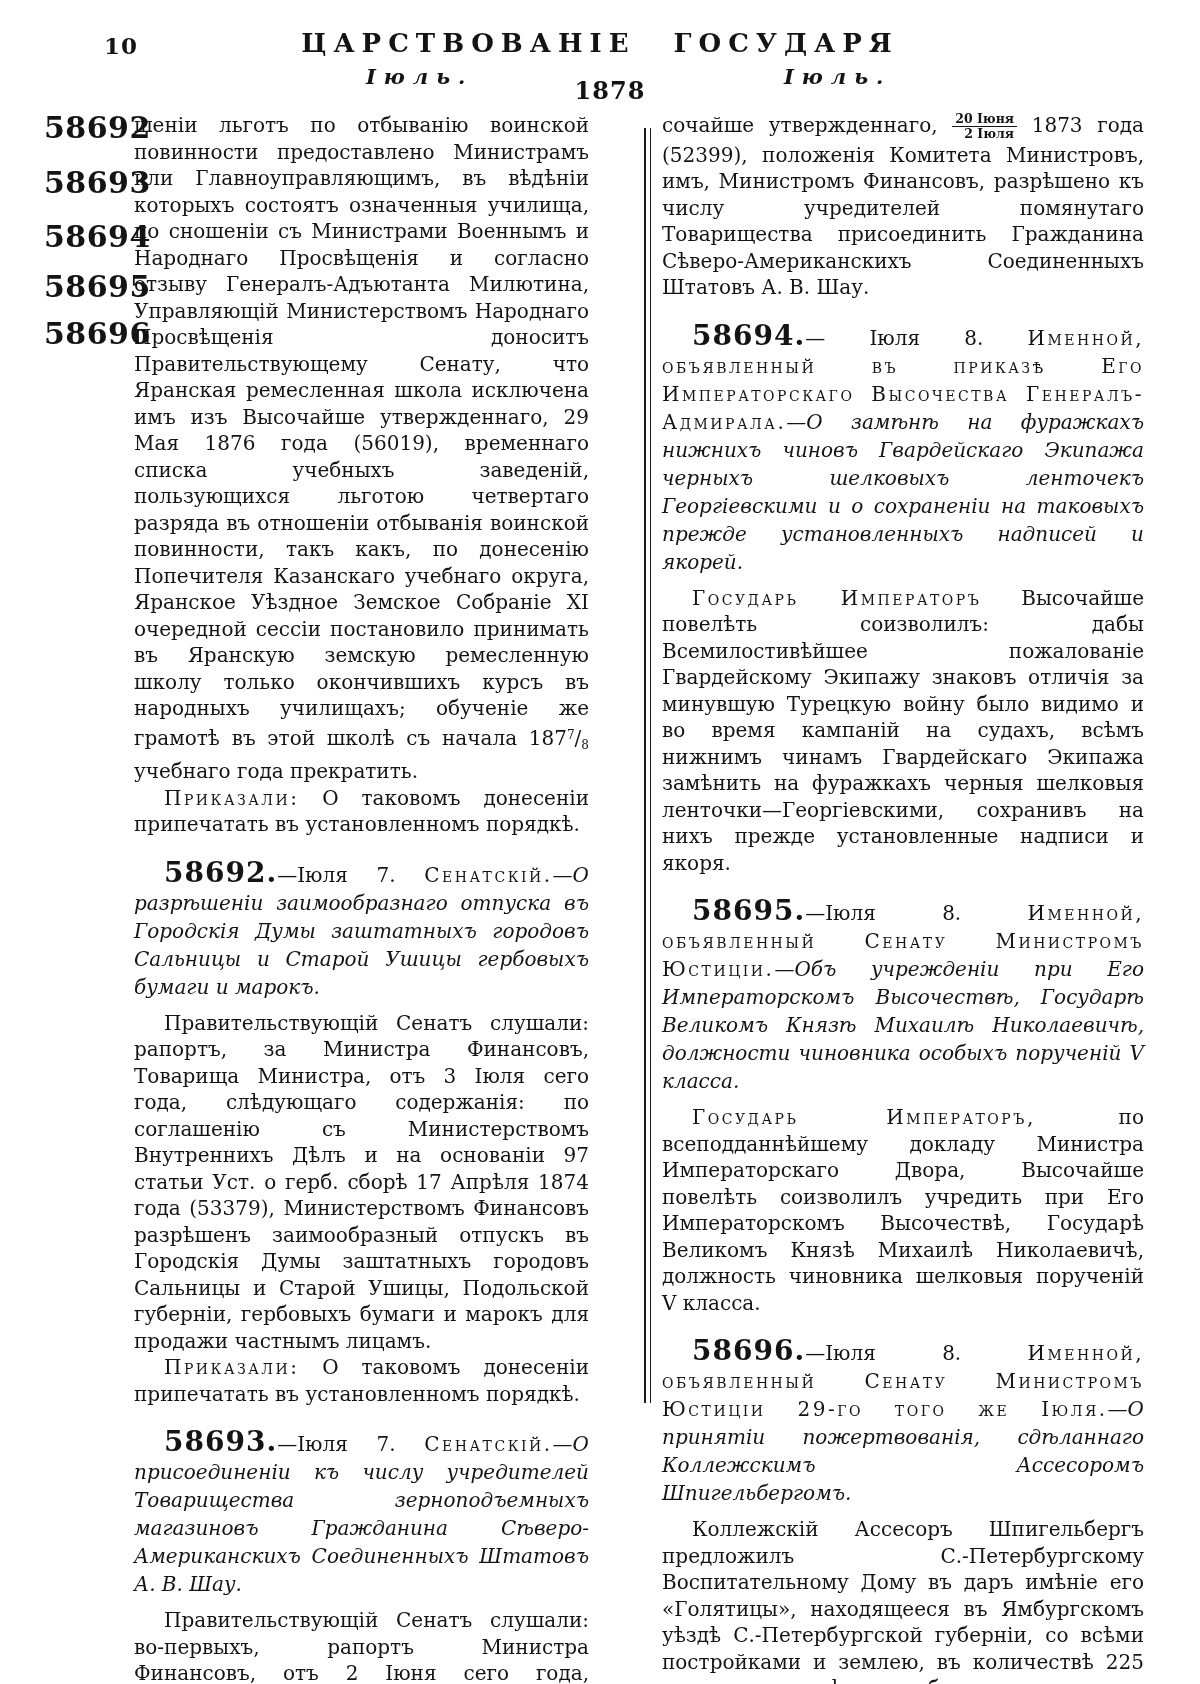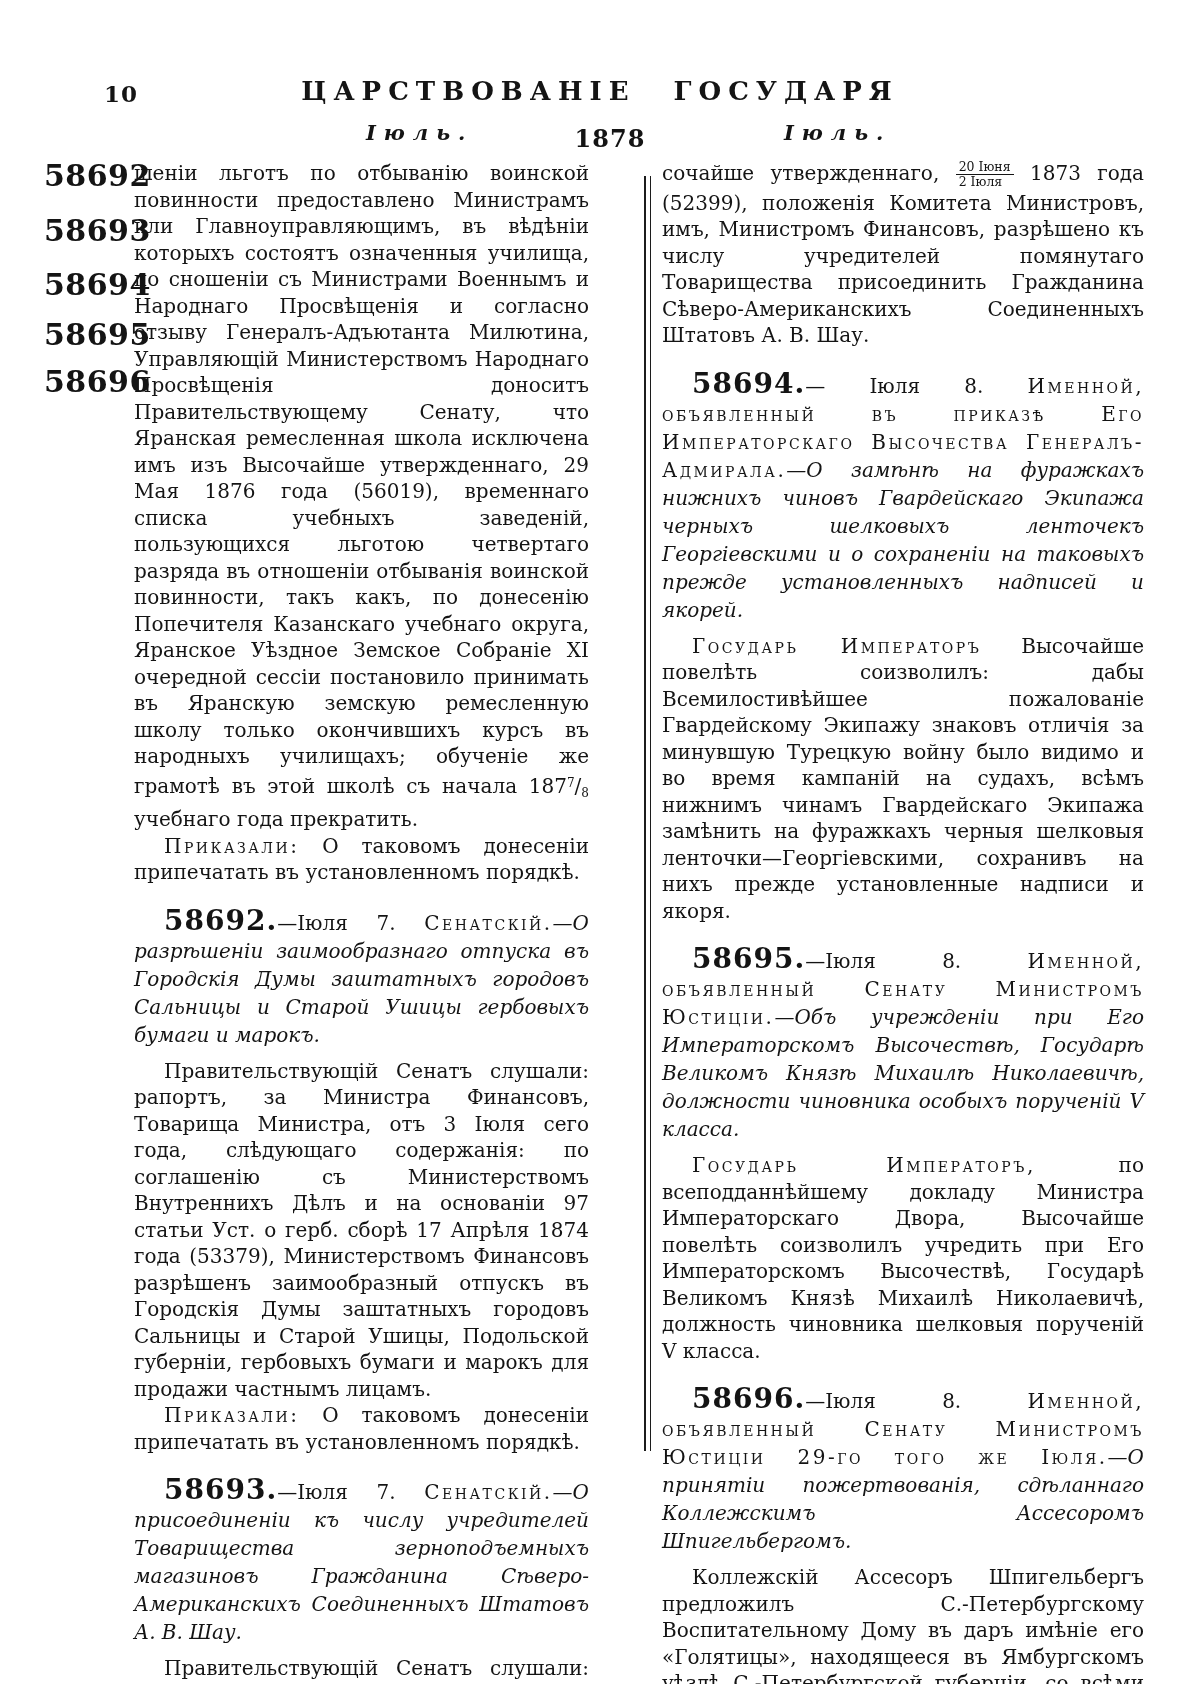--- a/index.html
+++ b/index.html
@@ -4,35 +4,35 @@
 <style>
   html,body{margin:0;padding:0;}
   body{
     width:1200px;height:1684px;
     background:#ffffff;
     font-family:"DejaVu Serif", serif;
     color:#141414;
     position:relative;
     overflow:hidden;
   }
-  .page{position:absolute;inset:0;background:#fff;margin-top:48px;}
+  .page{position:absolute;inset:0;background:#fff;}
 
   
   .page-num{
     position:absolute;left:104px;top:32px;
     font-size:23px;font-weight:bold;letter-spacing:1px;
   }
   .head-title{
     position:absolute;left:0;top:28px;width:100%;
     text-align:center;
     font-size:26px;font-weight:bold;
     letter-spacing:7px;word-spacing:22px;
   }
   .head-sub-month{
-    position:absolute;top:72px;
+    position:absolute;top:64px;
     font-style:italic;font-weight:bold;
     font-size:21px;letter-spacing:8px;
   }
   .head-sub-month.left{left:366px;}
   .head-sub-month.right{left:784px;}
   .head-sub-year{
     position:absolute;top:76px;left:545px;width:130px;
     text-align:center;
     font-size:24px;font-weight:bold;letter-spacing:1px;
   }
@@ -75,22 +75,22 @@
   }
   .smallcaps{
     font-variant:small-caps;
     letter-spacing:2.5px;
   }
   .italic{font-style:italic;}
 
   
   .frac{
     display:inline-block;vertical-align:-6px;
-    text-align:left;font-size:12.5px;line-height:1.15;
-    font-weight:normal;
+    text-align:right;font-size:12.5px;line-height:1.15;
+    font-weight:bold;
   }
   .frac .top{display:block;border-bottom:1.3px solid #141414;padding:0 3px;}
   .frac .bot{display:block;padding:0 3px;}
 
   
   .supfrac sup{font-size:12px;vertical-align:6px;}
   .supfrac sub{font-size:12px;vertical-align:-4px;}
 </style>
 </head>
 <body>

